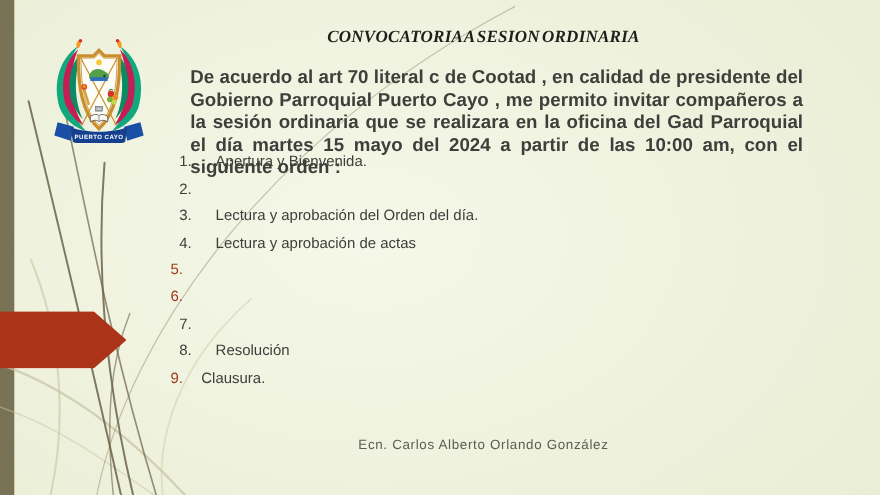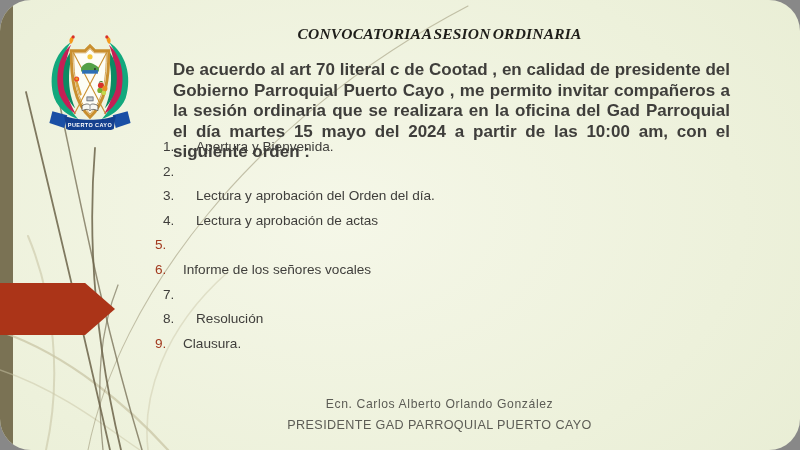--- a/index.html
+++ b/index.html
@@ -1,20 +1,19 @@
 <!DOCTYPE html>
 <html><head>
 <meta charset="utf-8">
 <style>
   html,body{margin:0;padding:0;background:#888;}
   .slide{
     position:relative;width:800px;height:450px;overflow:hidden;
     background:radial-gradient(ellipse 900px 600px at 42% 48%, #f5f7e8 0%, #edf1db 45%, #e2e8cb 100%);
     font-family:"Liberation Sans", sans-serif;
-    border-radius:31px;
   }
   .left-band{position:absolute;left:0;top:0;width:13px;height:450px;background:#7a7254;z-index:1;}
   .grass{position:absolute;left:0;top:0;z-index:2;}
   .red-arrow{
     position:absolute;left:0;top:283px;width:115px;height:52px;background:#ab3418;z-index:4;
     clip-path:polygon(0 0, 74% 0, 100% 50%, 74% 100%, 0 100%);
   }
   .logo{position:absolute;left:40px;top:31px;width:100px;height:99px;z-index:3;}
   .content{position:absolute;left:161px;top:0;width:557px;z-index:5;color:#3f3e3b;}
   .title{
@@ -131,34 +130,32 @@
       </div>
       <div class="item">
         <span class="num">4.</span>
         <span>Lectura y aprobación de actas</span>
       </div>
       <div class="item narrow">
         <span class="num red">5.</span>
       </div>
       <div class="item narrow">
         <span class="num red">6.</span>
-        <span>Informe de  los señores vocales</span>
       </div>
       <div class="item">
         <span class="num">7.</span>
       </div>
       <div class="item">
         <span class="num">8.</span>
         <span>Resolución</span>
       </div>
       <div class="item narrow">
         <span class="num red">9.</span>
         <span>Clausura.</span>
       </div>
     </div>
 
     <div class="signature">
       <div class="sig-name">Ecn. Carlos Alberto Orlando González</div>
-      <div class="sig-role">PRESIDENTE GAD PARROQUIAL PUERTO CAYO</div>
     </div>
   </div>
 
 </div>
 
 </body></html>

